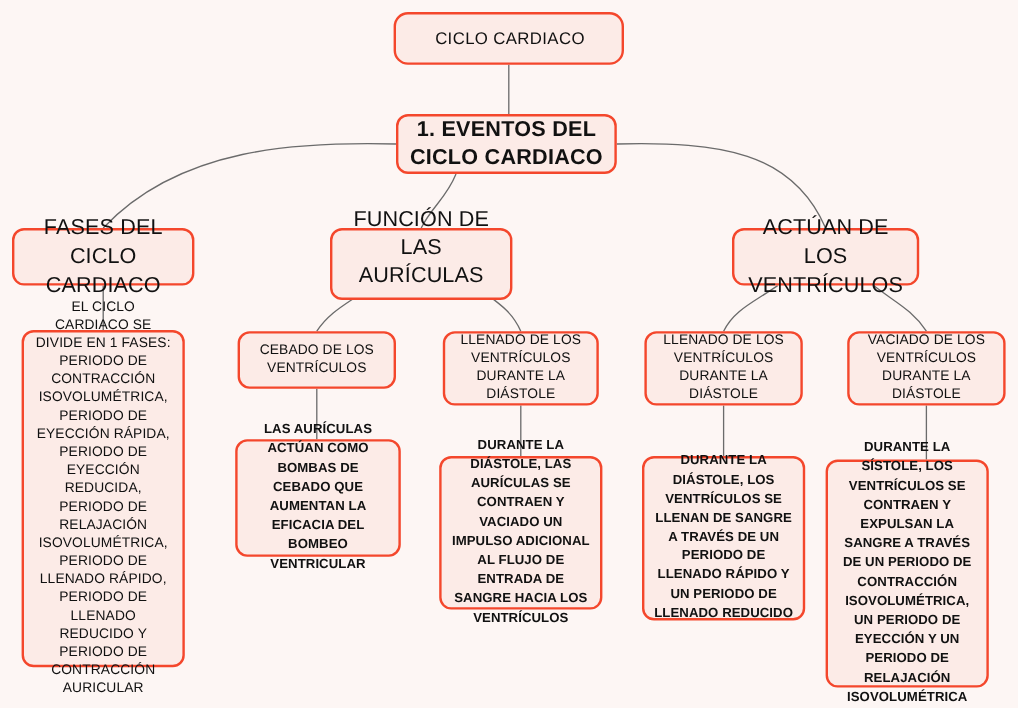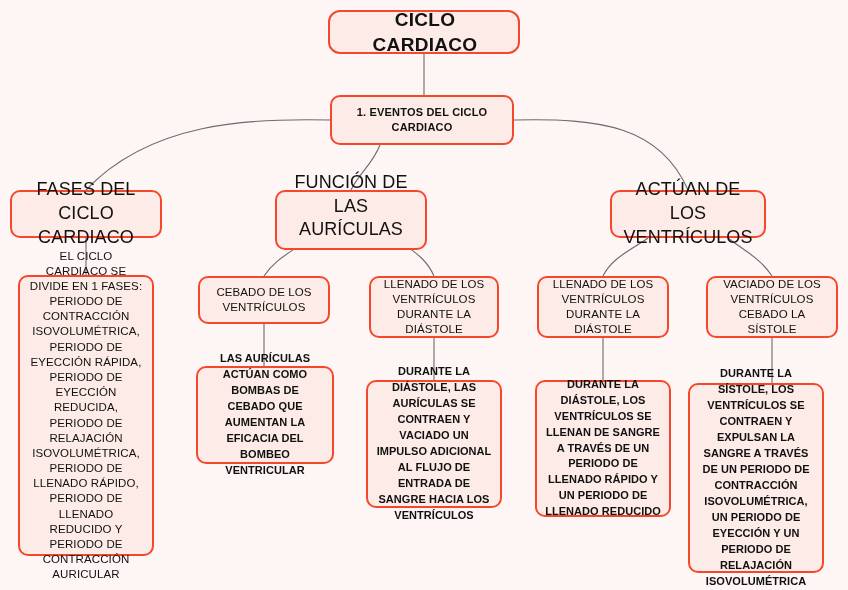--- a/index.html
+++ b/index.html
@@ -21,22 +21,22 @@
     border-radius:10px;
     display:flex;
     align-items:center;
     justify-content:center;
     text-align:center;
     padding:6px 8px;
     line-height:1.32;
     letter-spacing:0.1px;
   }
   .node .txt{display:block;width:100%;}
-  .lvl0{font-size:19px;font-weight:bold;letter-spacing:0.3px;border-radius:12px;padding-left:10px;}
-  .lvl1{font-size:11px;font-weight:bold;letter-spacing:0.2px;}
+  .lvl0{font-size:14px;font-weight:normal;letter-spacing:0.3px;border-radius:12px;padding-left:10px;}
+  .lvl1{font-size:18px;font-weight:bold;letter-spacing:0.2px;}
   .lvl2{font-size:18px;font-weight:500;}
   .lvl3{font-size:11.5px;font-weight:500;}
   .leaf{font-size:11px;font-weight:600;letter-spacing:0.05px;line-height:1.45;}
 </style>
 </head>
 <body>
 
 <div id="canvas">
   <svg class="links" viewBox="0 0 848 590" id="link-layer">
       <path d="M 424 54 L 424 95" fill="none" stroke="#6b6b6b" stroke-width="1.1"></path>
@@ -84,19 +84,19 @@
       <div class="node leaf leaf" style="left: 366px; top: 380px; width: 136px; height: 128px;">
         <span class="txt">DURANTE LA DIÁSTOLE, LAS AURÍCULAS SE CONTRAEN Y VACIADO UN IMPULSO ADICIONAL AL FLUJO DE ENTRADA DE SANGRE HACIA LOS VENTRÍCULOS</span>
       </div>
       <div class="node lvl3" style="left: 537px; top: 276px; width: 132px; height: 62px;">
         <span class="txt">LLENADO DE LOS VENTRÍCULOS DURANTE LA DIÁSTOLE</span>
       </div>
       <div class="node leaf leaf" style="left: 535px; top: 380px; width: 136px; height: 137px;">
         <span class="txt">DURANTE LA DIÁSTOLE, LOS VENTRÍCULOS SE LLENAN DE SANGRE A TRAVÉS DE UN PERIODO DE LLENADO RÁPIDO Y UN PERIODO DE LLENADO REDUCIDO</span>
       </div>
       <div class="node lvl3" style="left: 706px; top: 276px; width: 132px; height: 62px;">
-        <span class="txt">VACIADO DE LOS VENTRÍCULOS CEBADO LA SÍSTOLE</span>
+        <span class="txt">VACIADO DE LOS VENTRÍCULOS DURANTE LA DIÁSTOLE</span>
       </div>
       <div class="node leaf leaf" style="left: 688px; top: 383px; width: 136px; height: 190px;">
         <span class="txt">DURANTE LA SÍSTOLE, LOS VENTRÍCULOS SE CONTRAEN Y EXPULSAN LA SANGRE A TRAVÉS DE UN PERIODO DE CONTRACCIÓN ISOVOLUMÉTRICA, UN PERIODO DE EYECCIÓN Y UN PERIODO DE RELAJACIÓN ISOVOLUMÉTRICA</span>
       </div>
     </div>
 </div>
 
 </body></html>

